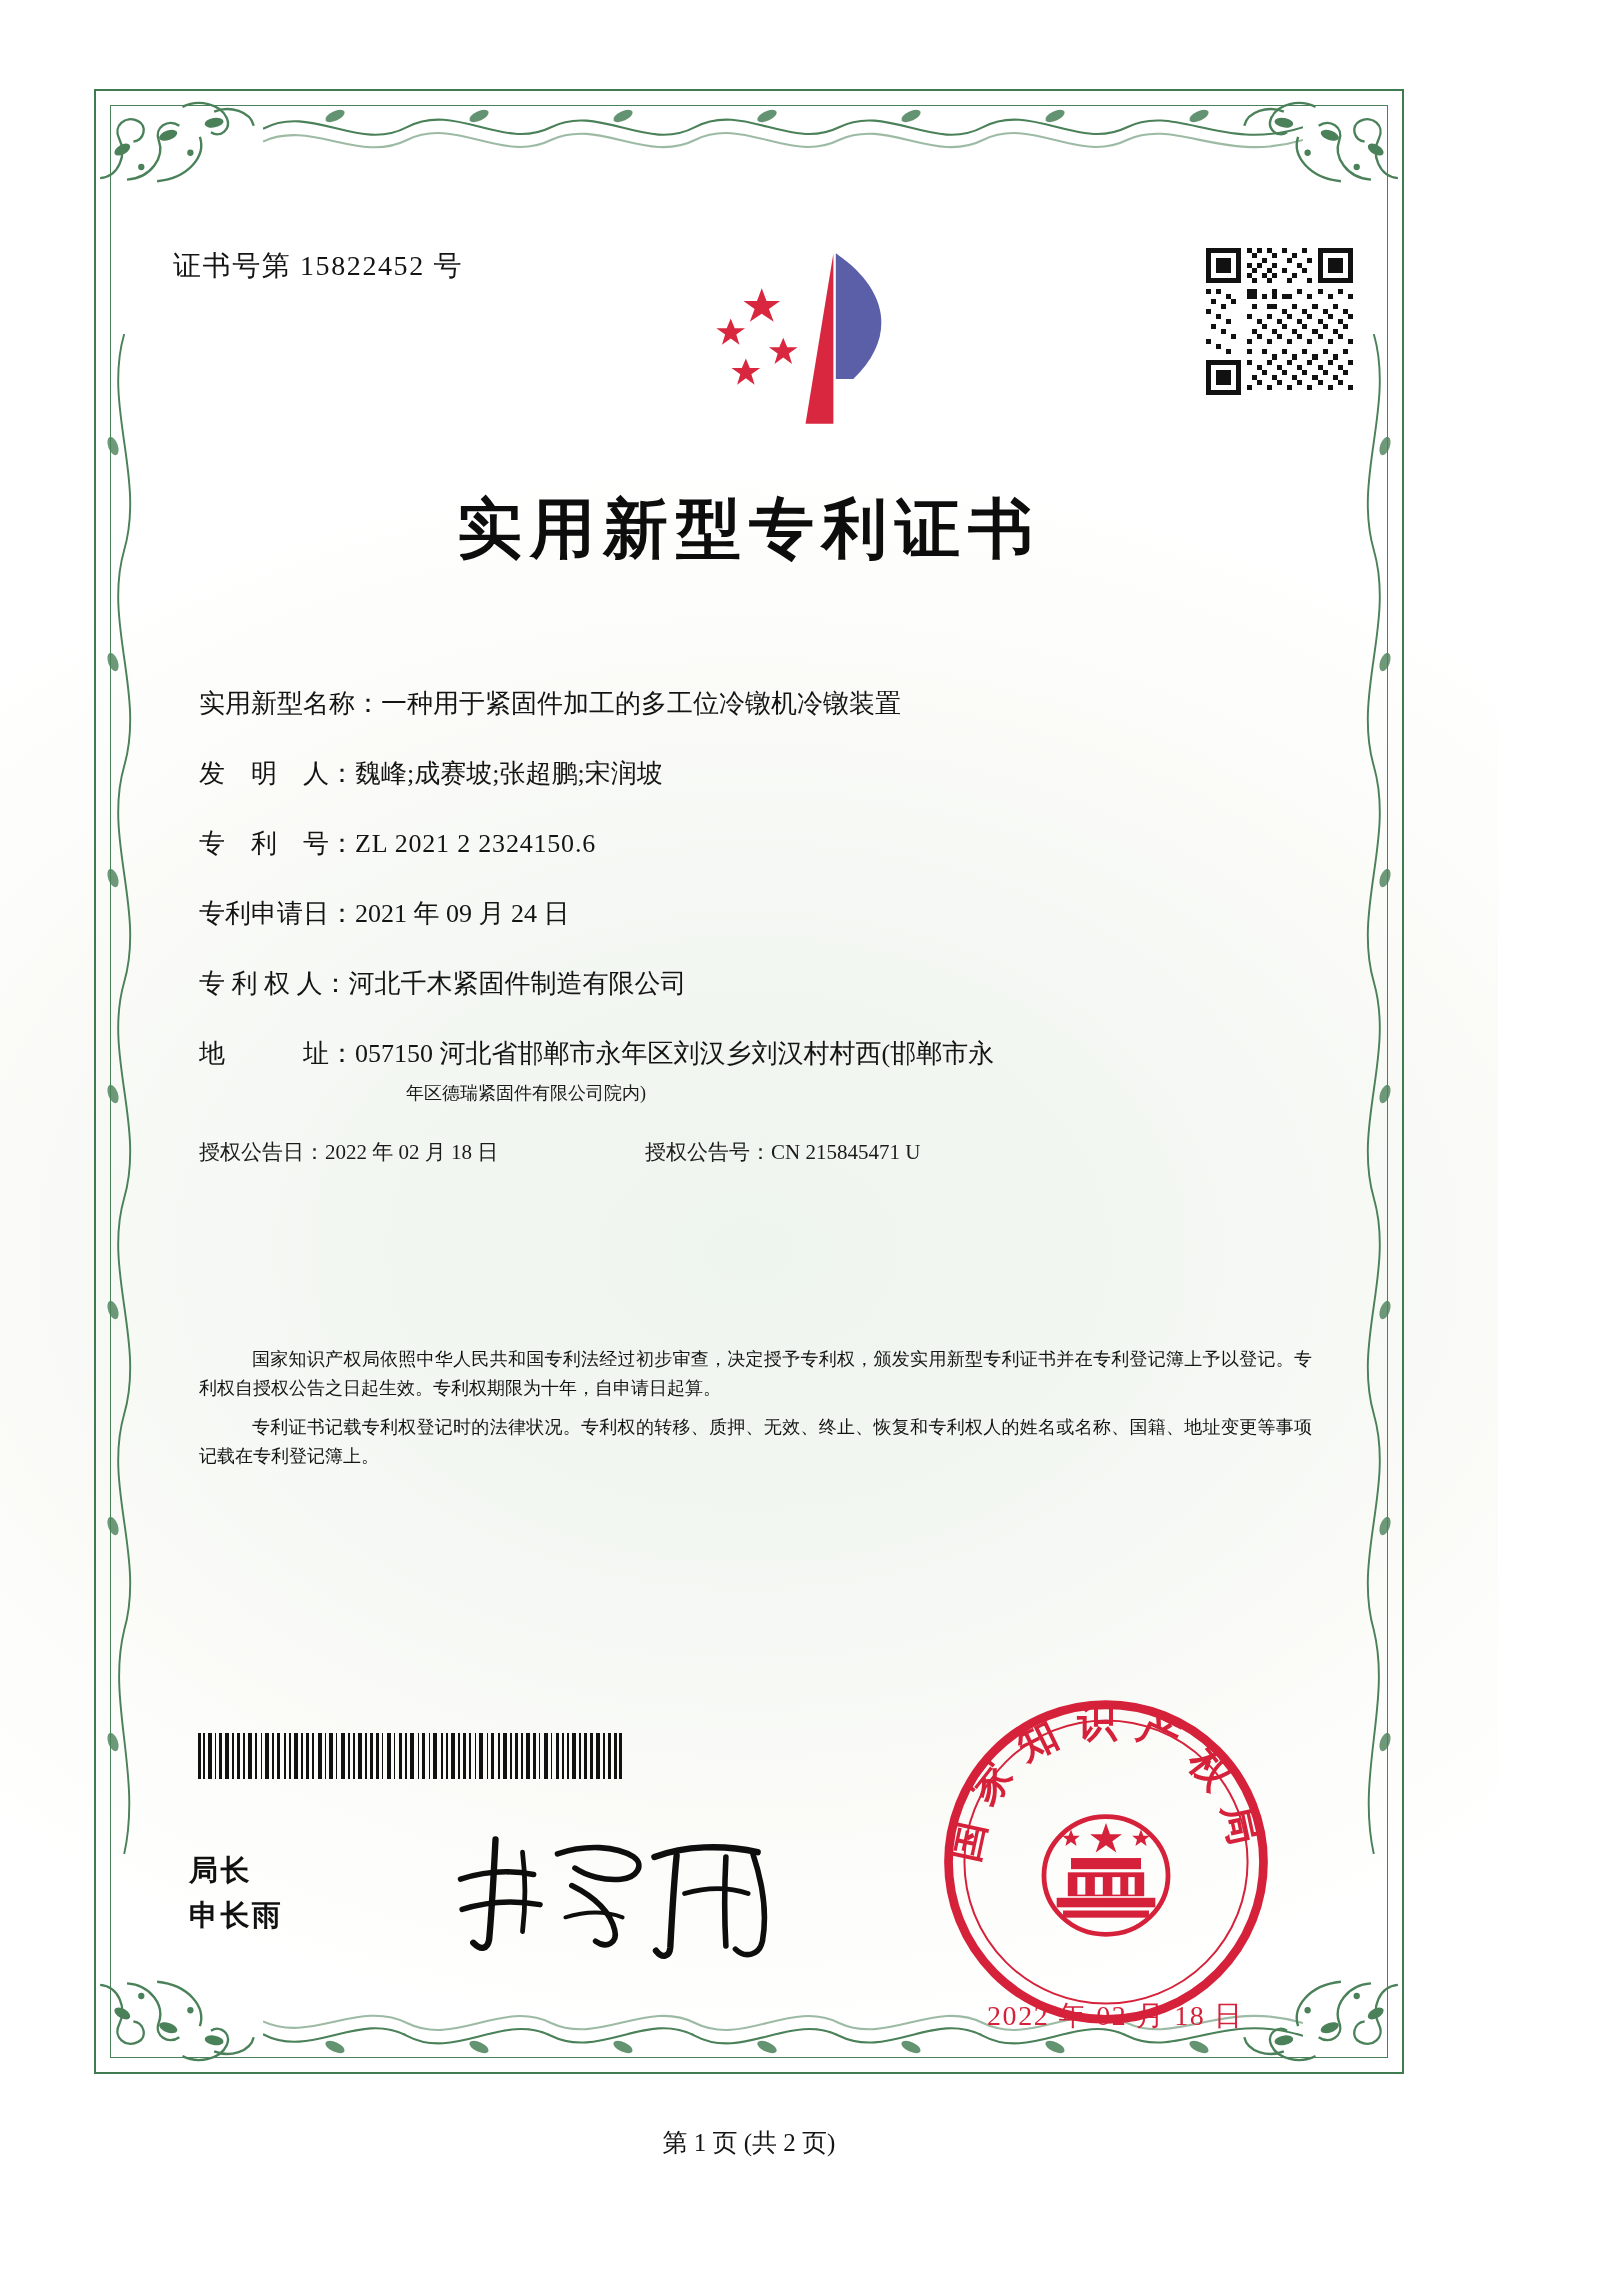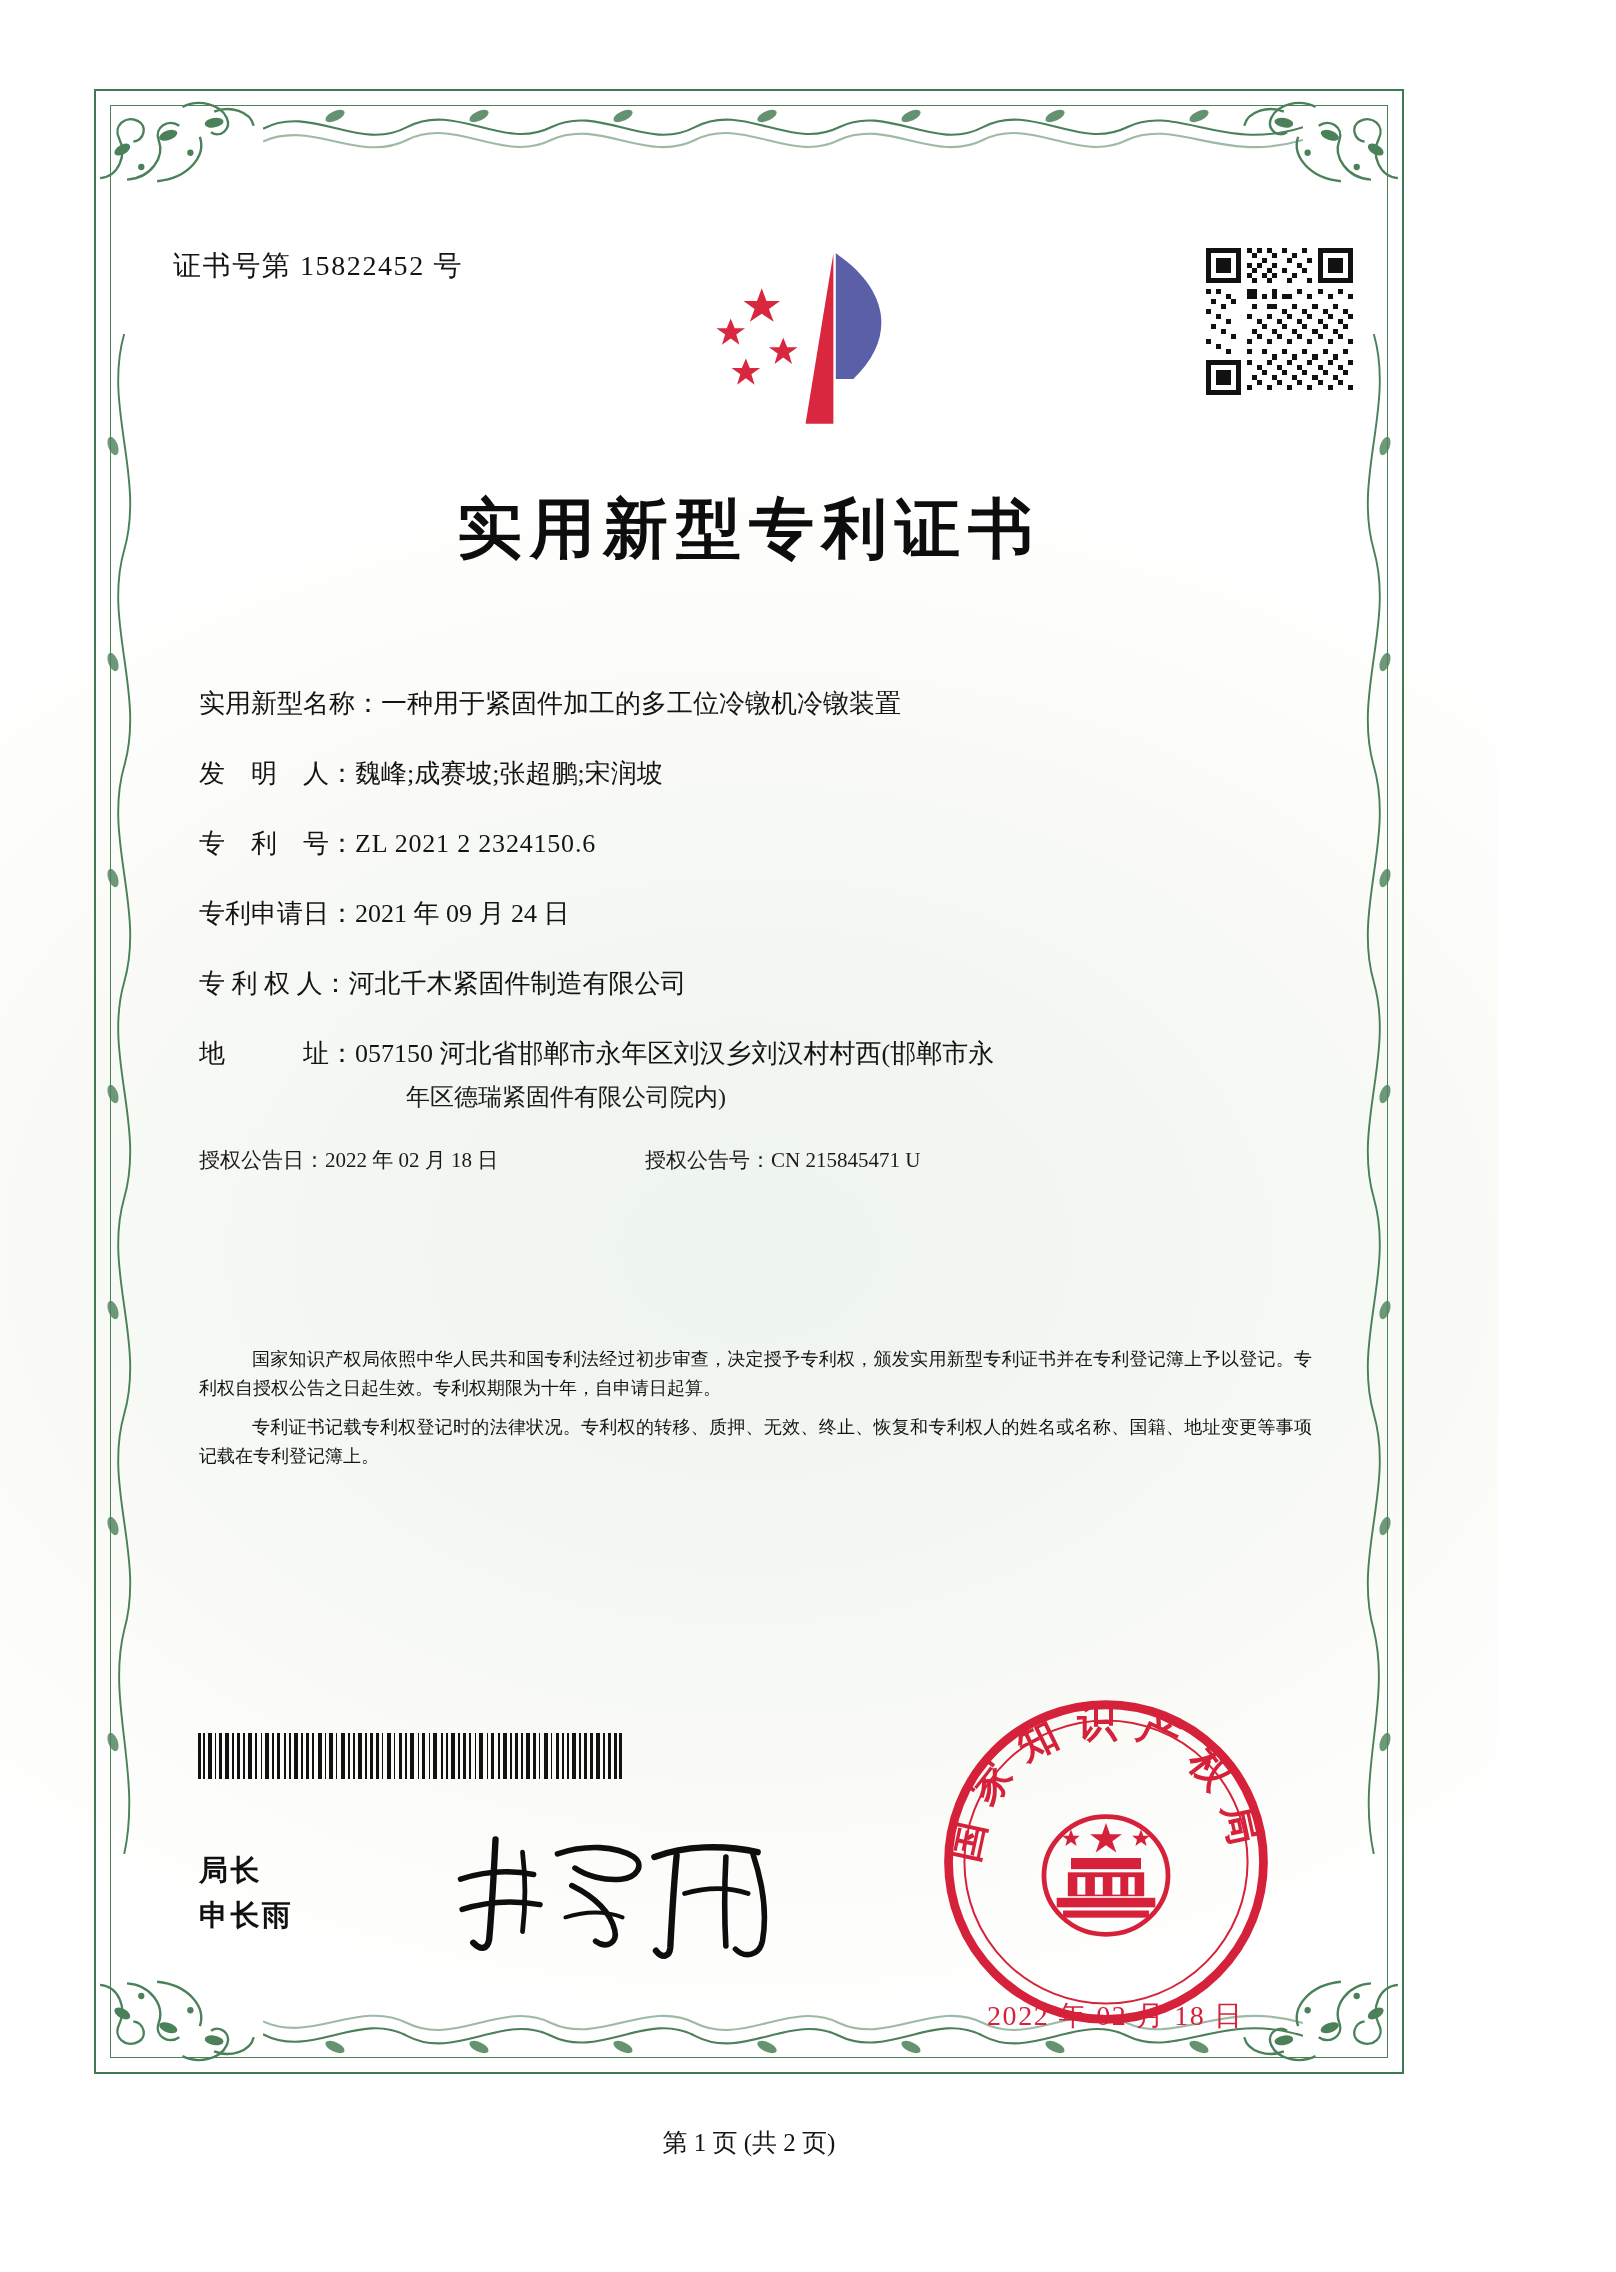--- a/index.html
+++ b/index.html
@@ -143,21 +143,21 @@
   }
   .field-value {
     flex: 1 1 auto;
     font-size: 26px;
   }
   .field-value.mono-ish {
     letter-spacing: 0.8px;
   }
   .addr-line2 {
     margin-left: 207px;
-    font-size: 24px;
+    font-size: 18px;
     margin-top: -24px;
     margin-bottom: 33px;
   }
   .pub-row {
     display: flex;
     font-size: 21px;
     margin-bottom: 27px;
   }
   .pub-left { flex: 0 0 446px; }
   .pub-right { flex: 1 1 auto; }
@@ -179,21 +179,21 @@
 
   .barcode {
     position: absolute;
     left: 197px;
     top: 1733px;
     width: 426px;
     height: 46px;
   }
   .director-label {
     position: absolute;
-    left: 199px;
+    left: 189px;
     top: 1848px;
     font-size: 29px;
     letter-spacing: 2.4px;
     line-height: 1.55;
     color: #111;
     font-weight: bold;
   }
   .signature {
     position: absolute;
     left: 446px;

